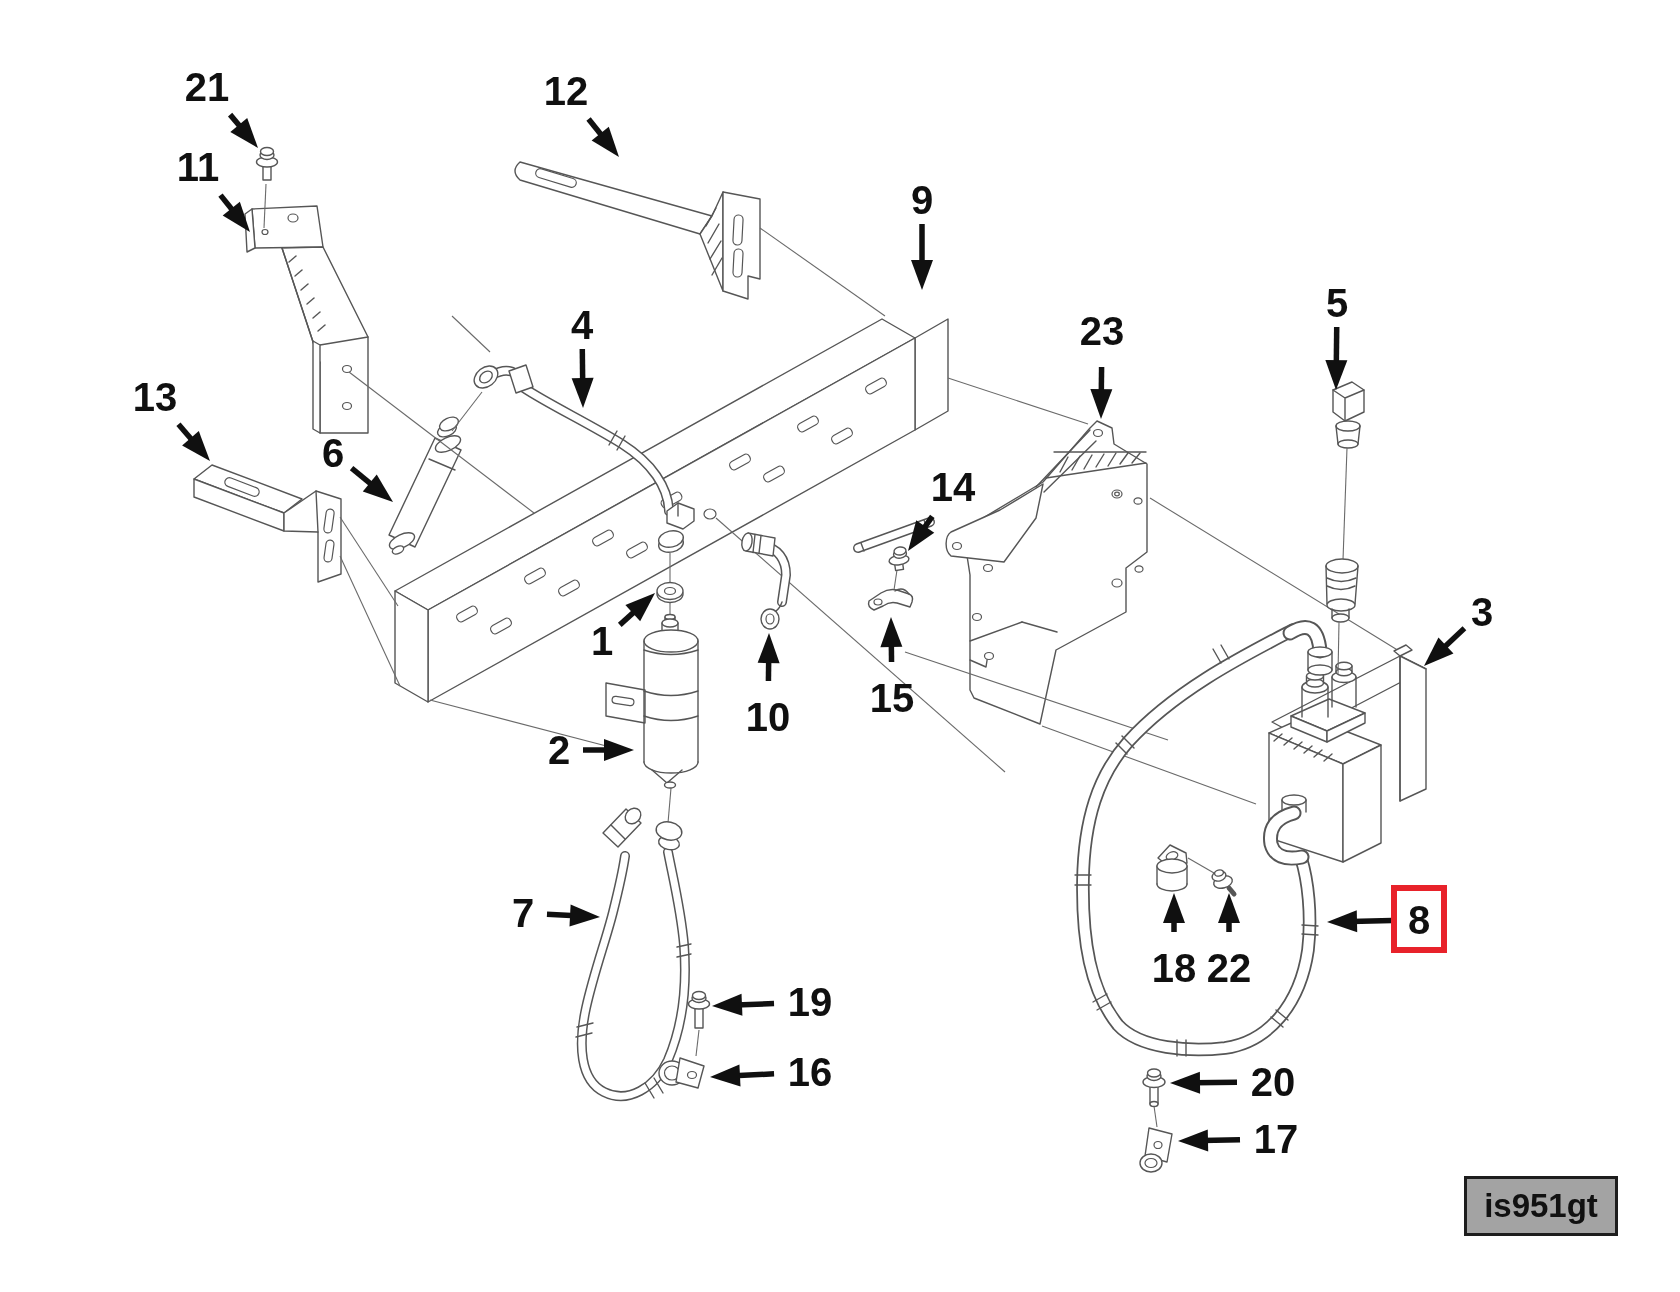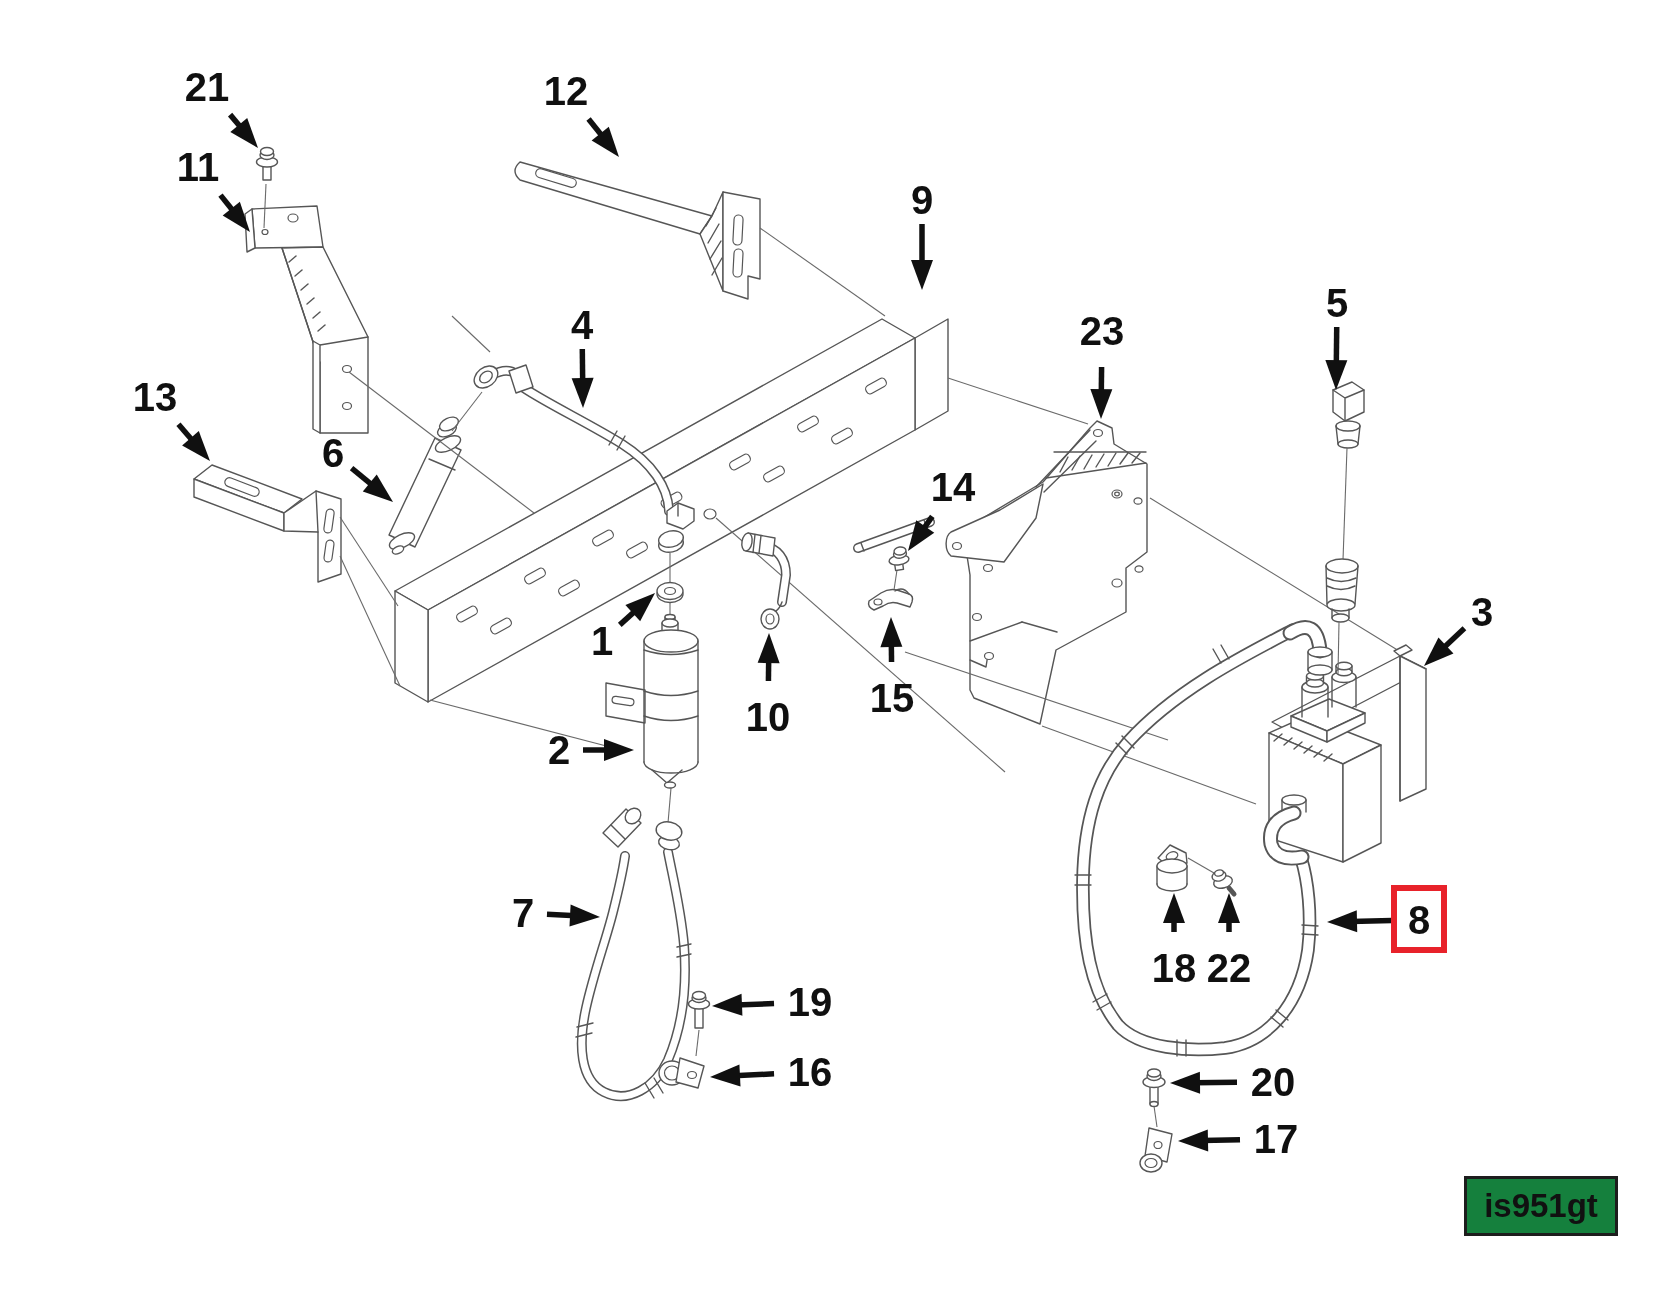--- a/index.html
+++ b/index.html
@@ -11,21 +11,21 @@
   .hole{fill:#ffffff;stroke:#565656;stroke-width:1.2;}
   .thin{fill:none;stroke:#6a6a6a;stroke-width:1.1;}
   .tubeO{fill:none;stroke:#565656;stroke-width:10;stroke-linecap:round;}
   .tubeI{fill:none;stroke:#ffffff;stroke-width:7;stroke-linecap:round;}
   .tube8O{fill:none;stroke:#565656;stroke-width:13.5;stroke-linecap:round;}
   .tube8I{fill:none;stroke:#ffffff;stroke-width:10;stroke-linecap:round;}
   .elbO{fill:none;stroke:#565656;stroke-width:15;stroke-linecap:round;}
   .elbI{fill:none;stroke:#ffffff;stroke-width:11;stroke-linecap:round;}
   .callout-num{font:bold 40px "Liberation Sans",sans-serif;fill:#101010;text-anchor:middle;}
   .figcode{position:absolute;left:1464px;top:1176px;width:154px;height:60px;box-sizing:border-box;
-           border:3px solid #1d1d1d;background:#15803d;display:flex;align-items:center;justify-content:center;
+           border:3px solid #1d1d1d;background:#a3a3a3;display:flex;align-items:center;justify-content:center;
            font:bold 33px "Liberation Sans",sans-serif;color:#111;}
 </style>
 </head>
 <body>
 
 <div class="stage">
 <svg width="1680" height="1292" viewBox="0 0 1680 1292">
 
   <g>
     <polygon class="p" points="395,591 882,319 915,338 428,610"></polygon>

